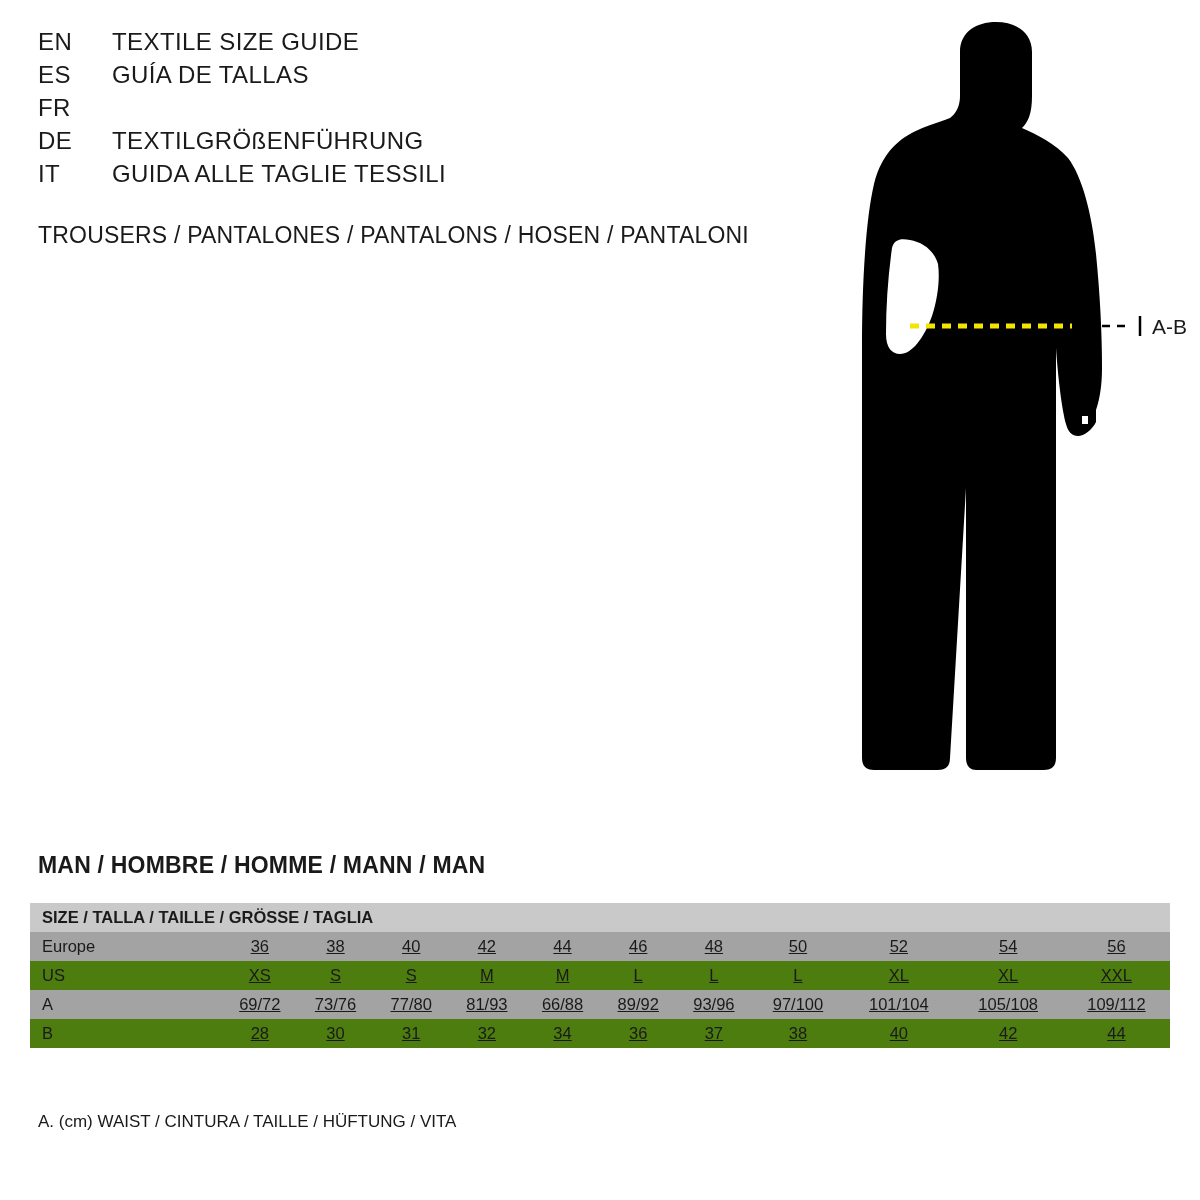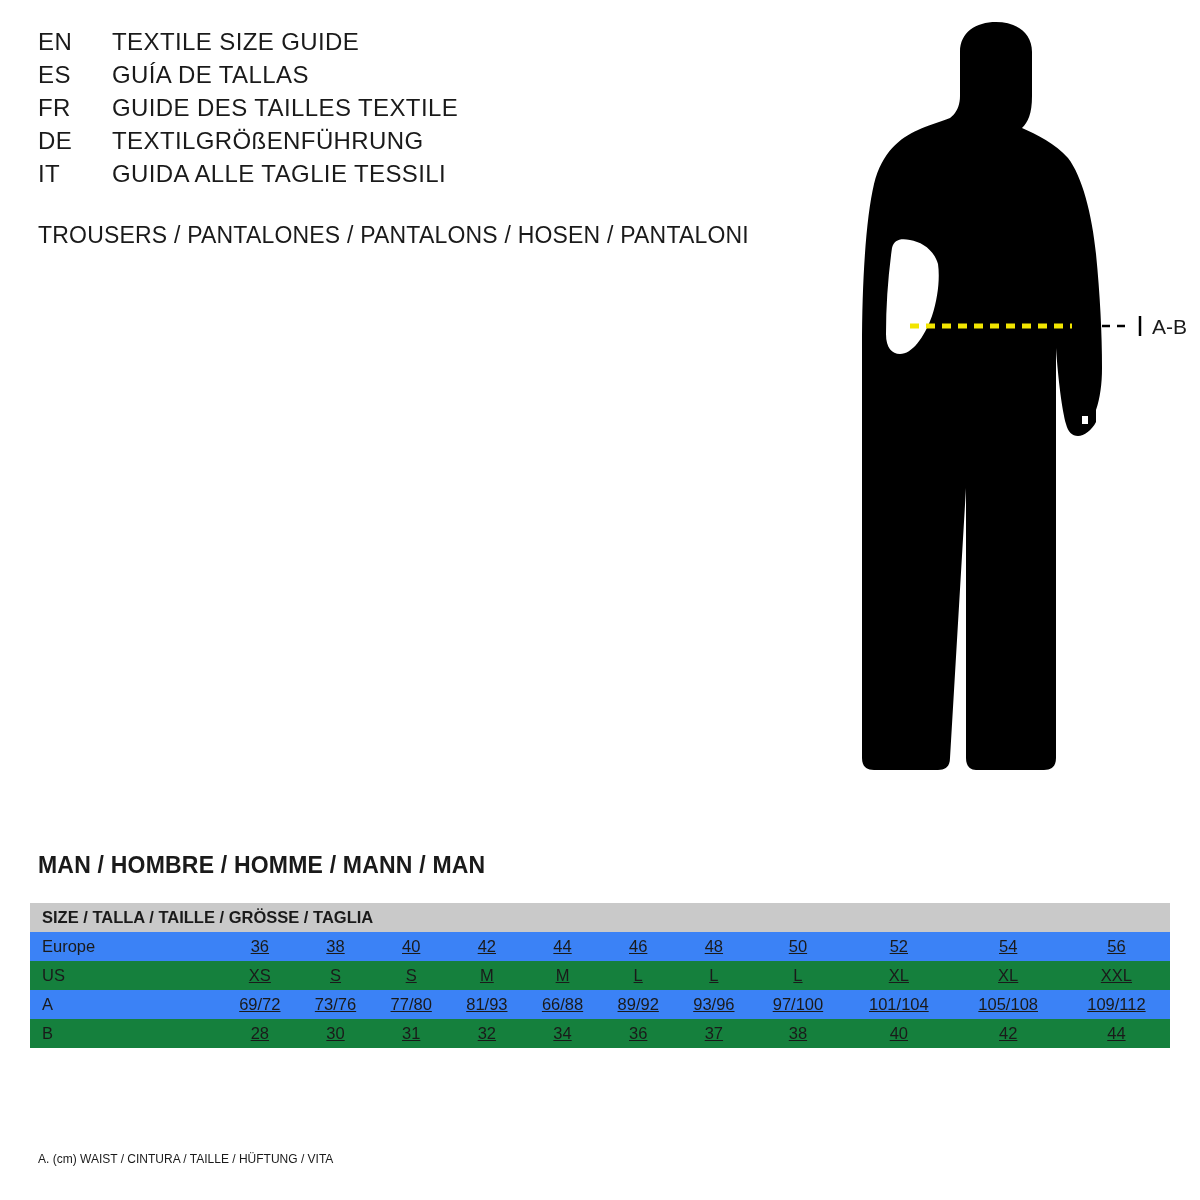--- a/index.html
+++ b/index.html
@@ -84,62 +84,60 @@
     height: 29px;
     vertical-align: middle;
   }
   .row-head td {
     background: #c9c9c9;
     font-weight: bold;
     font-size: 16.5px;
     height: 31px;
   }
   .row-alt td {
-    background: #15803d;
+    background: #4d7c0f;
   }
   .row-plain td {
-    background: #3b82f6;
+    background: #a3a3a3;
   }
   .cell-label {
     text-align: left;
     padding-left: 12px !important;
     width: 180px;
   }
   .cell-val {
     text-align: center;
     text-decoration: underline;
   }
 
   .footnotes {
     position: absolute;
     left: 38px;
     top: 1108px;
-    font-size: 12px;
+    font-size: 17px;
     line-height: 27px;
-    margin-top: 38px;
   }
   .footnotes div {
     white-space: nowrap;
   }
 </style>
 </head>
 <body>
 
 <div class="lang-block">
   <div class="lang-row">
     <span class="lang-code">EN</span>
     <span class="lang-text">TEXTILE SIZE GUIDE</span>
   </div>
   <div class="lang-row">
     <span class="lang-code">ES</span>
     <span class="lang-text">GUÍA DE TALLAS</span>
   </div>
   <div class="lang-row">
     <span class="lang-code">FR</span>
-    <span class="lang-text">GUIDE DES TAILLES TEXTILE</span>
   </div>
   <div class="lang-row">
     <span class="lang-code">DE</span>
     <span class="lang-text">TEXTILGRÖßENFÜHRUNG</span>
   </div>
   <div class="lang-row">
     <span class="lang-code">IT</span>
     <span class="lang-text">GUIDA ALLE TAGLIE TESSILI</span>
   </div>
 </div>

